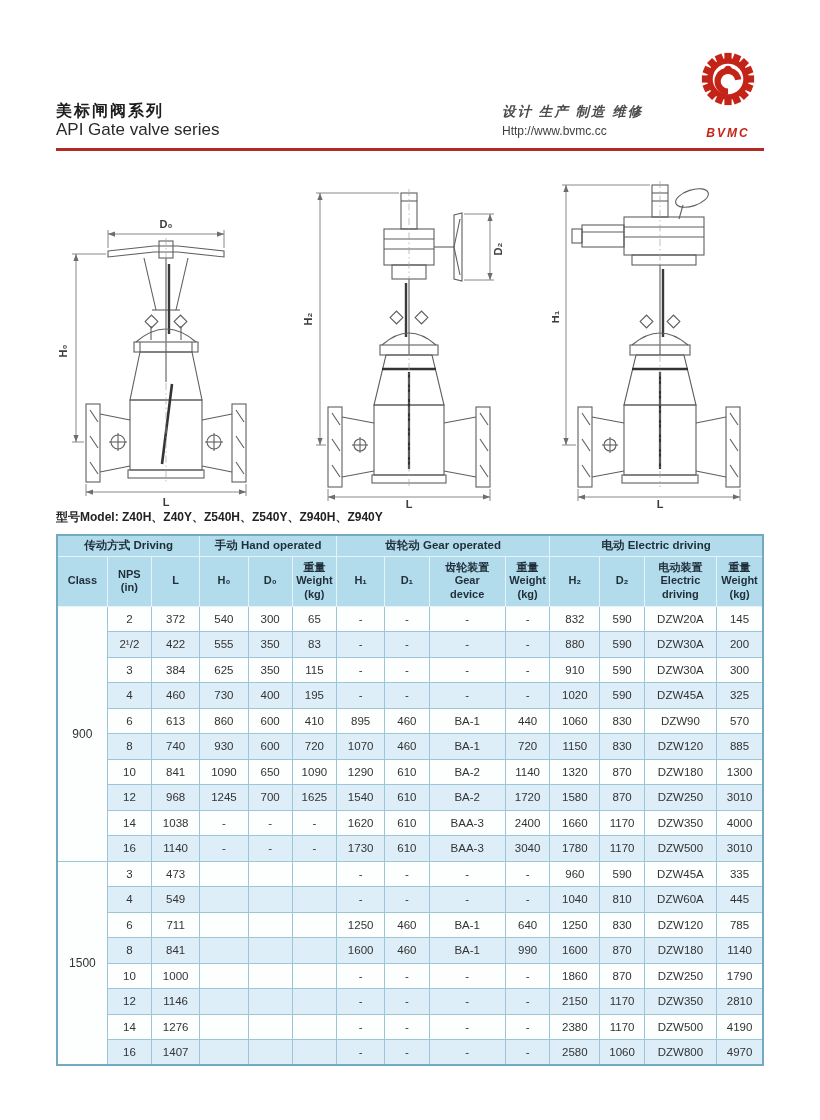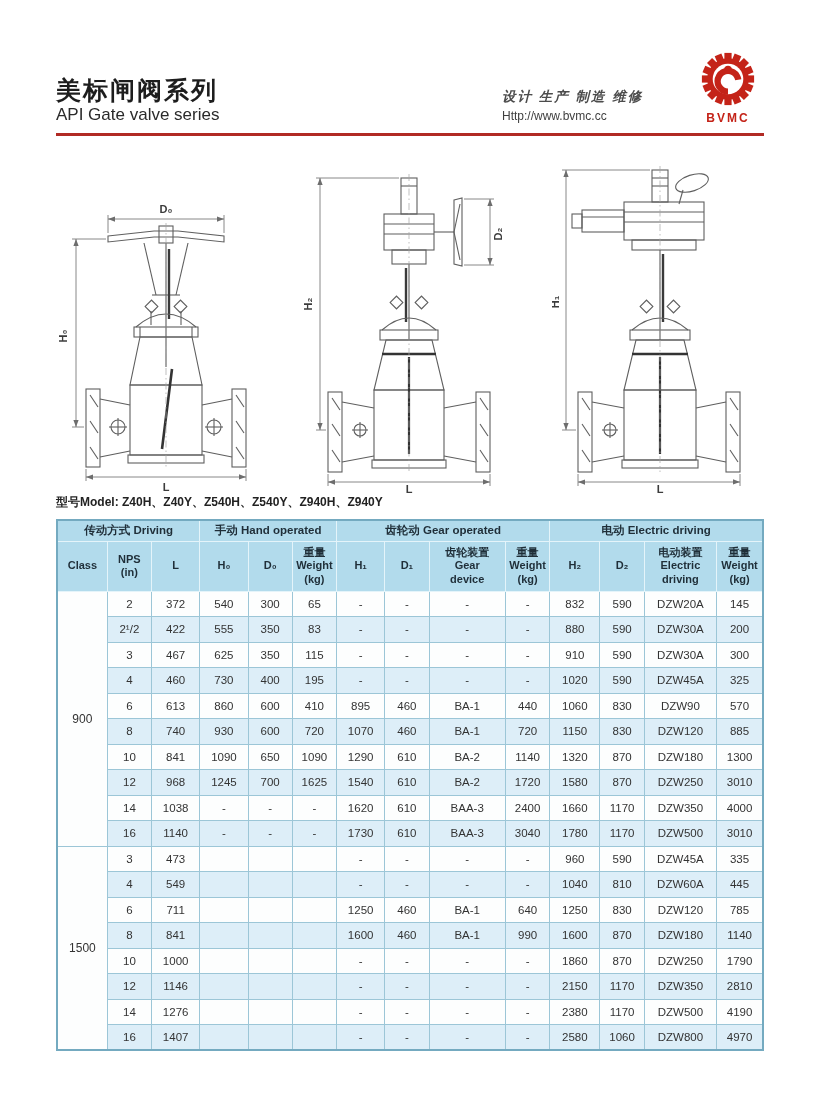--- a/index.html
+++ b/index.html
@@ -16,27 +16,27 @@
   *{box-sizing:border-box;}
   html,body{margin:0;padding:0;background:#ffffff;}
   .page{
     width:820px;height:1120px;background:#fff;overflow:hidden;position:relative;
     font-family:"Liberation Sans", sans-serif;color:var(--ink);
     padding:52px 56px 0;
   }
   
   .masthead{display:flex;align-items:flex-end;}
   .title-block{flex:1;}
-  .title-zh{font-size:25px;font-weight:bold;letter-spacing:2px;margin:0;line-height:1.15;}
+  .title-zh{font-size:16px;font-weight:bold;letter-spacing:2px;margin:0;line-height:1.15;}
   .title-en{font-size:17px;color:#2a2a2a;margin-top:0;}
   .head-right{width:190px;padding-bottom:2px;}
   .slogan{font-size:13.5px;font-weight:bold;font-style:italic;color:#4c4c4c;letter-spacing:2px;}
   .url{font-size:12px;font-weight:normal;color:#3f3f3f;margin-top:3px;}
   .logo{width:72px;text-align:center;padding-bottom:0;}
-  .logo-text{font-size:12px;font-weight:bold;color:var(--logo-red);letter-spacing:2px;margin-top:1px;}
+  .logo-text{font-size:12px;font-weight:bold;color:var(--logo-red);letter-spacing:2px;margin-top:16px;font-style:italic;}
   .red-rule{height:3px;background:var(--accent-red);margin-top:8px;}
   
   .drawings{
     margin-top:16px;height:342px;
     display:flex;justify-content:space-between;align-items:flex-end;
   }
   .fig{display:block;}
   .fig text{font-family:"Liberation Sans", sans-serif;font-size:11px;fill:#3c3c3c;}
   
   .sec-title{font-size:16px;font-weight:bold;margin:14px 0 2px;}
@@ -405,21 +405,21 @@
           <td>-</td>
           <td>-</td>
           <td>-</td>
           <td>880</td>
           <td>590</td>
           <td>DZW30A</td>
           <td>200</td>
         </tr>
         <tr>
           <td>3</td>
-          <td>467</td>
+          <td>384</td>
           <td>625</td>
           <td>350</td>
           <td>115</td>
           <td>-</td>
           <td>-</td>
           <td>-</td>
           <td>-</td>
           <td>910</td>
           <td>590</td>
           <td>DZW30A</td>

